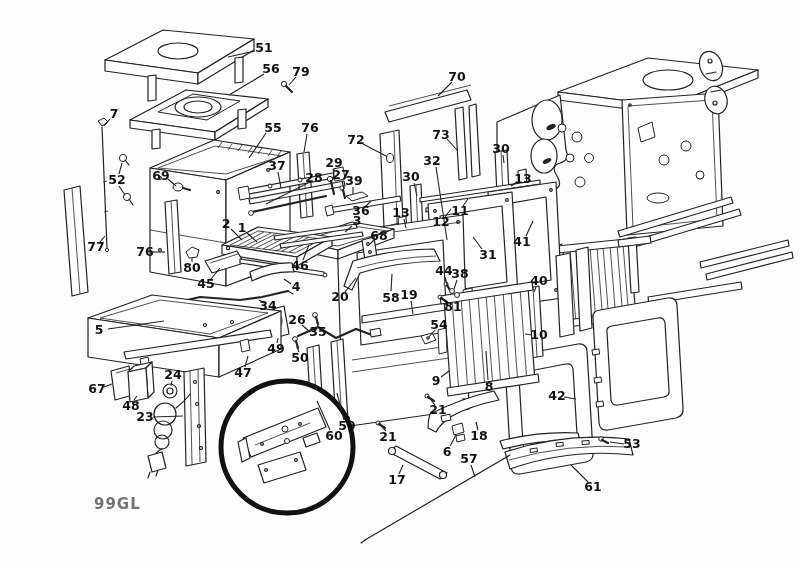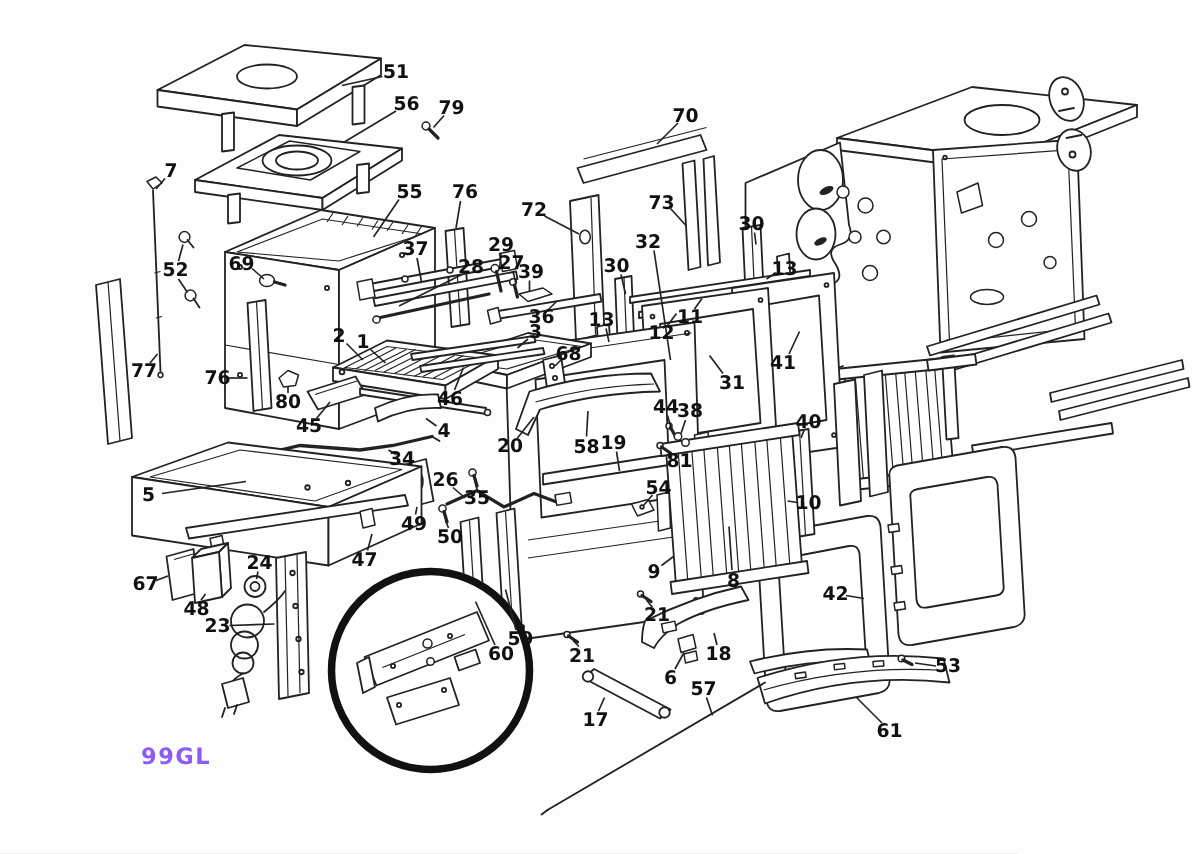--- a/index.html
+++ b/index.html
@@ -8,21 +8,21 @@
   svg{position:absolute;left:0;top:0;}
   
   .ln{stroke:#222;stroke-width:1.2;fill:none;stroke-linejoin:round;stroke-linecap:round;}
   .fw{stroke:#222;stroke-width:1.2;fill:#fff;stroke-linejoin:round;}
   .fwt{stroke:#222;stroke-width:1;fill:#fff;stroke-linejoin:round;}
   .thin{stroke:#222;stroke-width:0.8;fill:none;}
   .rod{stroke:#222;stroke-width:2.2;fill:none;stroke-linecap:round;}
   .leader{stroke:#222;stroke-width:1.1;fill:none;}
   .part-label{font:700 12.5px "DejaVu Sans",sans-serif;fill:#111;text-anchor:middle;}
   .model-label{position:absolute;left:94px;top:495px;font:700 15px "DejaVu Sans",sans-serif;
-               color:#8b5cf6;letter-spacing:1px;}
+               color:#737373;letter-spacing:1px;}
 </style>
 </head>
 <body>
 
 <div class="stage">
 <svg width="800" height="569" viewBox="0 0 800 569">
 
   <g>
     <polygon class="fw" points="558,92 648,58 758,70 668,106"></polygon>
     <polygon class="fw" points="558,92 668,106 668,114 558,100"></polygon>

